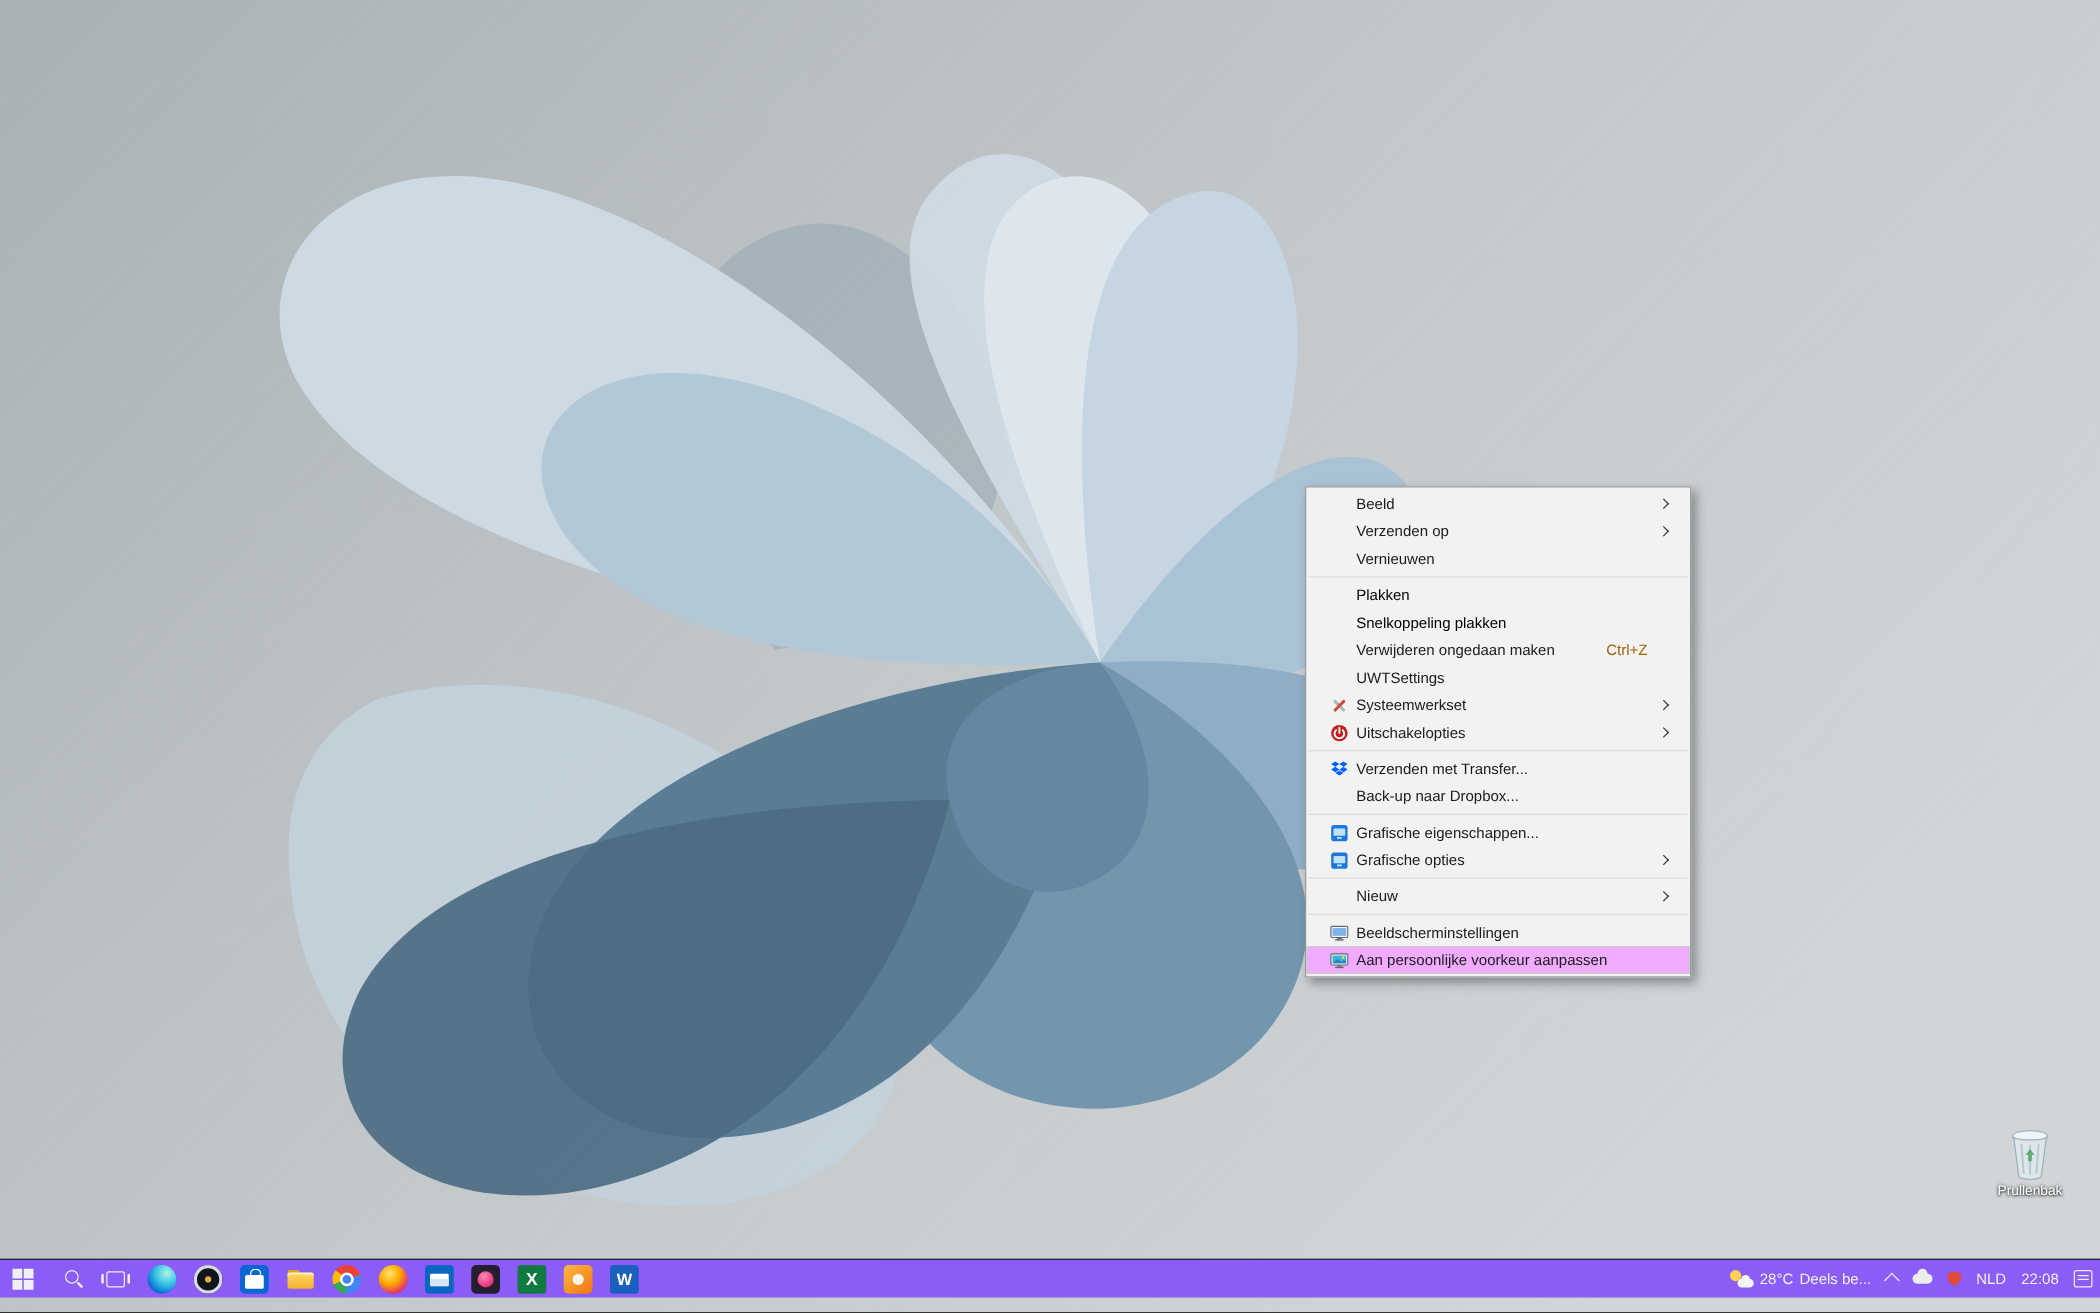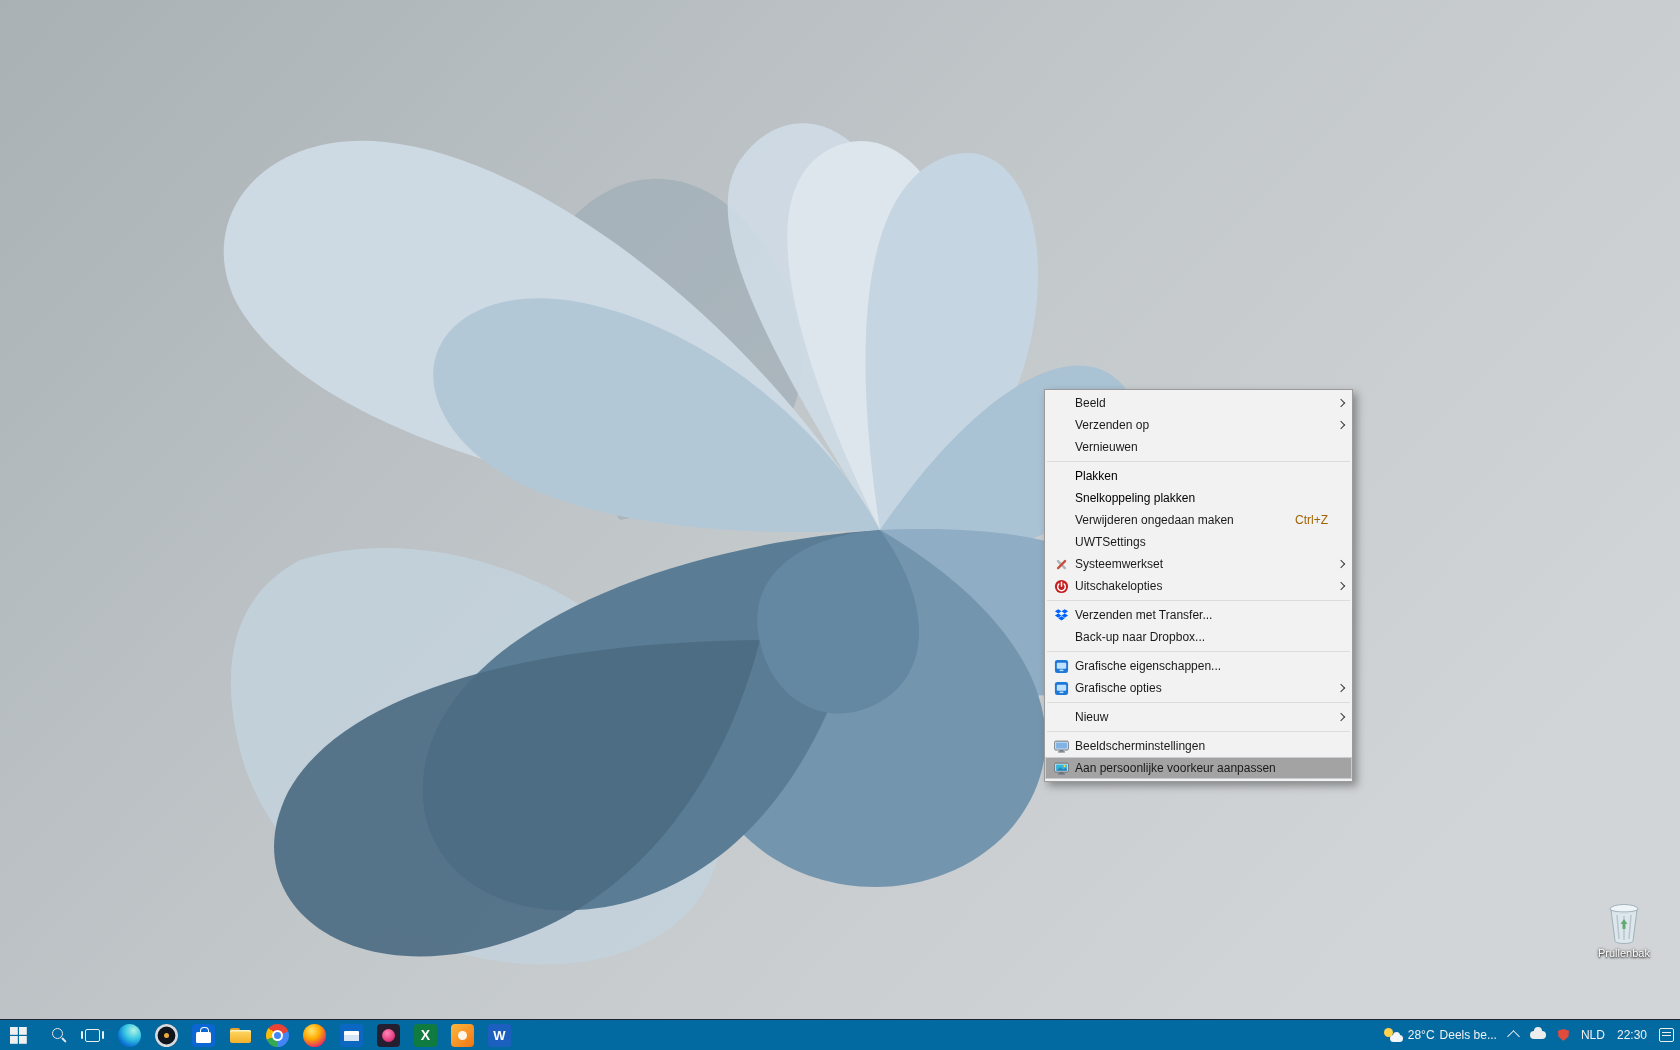--- a/index.html
+++ b/index.html
@@ -15,33 +15,33 @@
   .dicon .glyph{height:46px;display:flex;align-items:flex-end;justify-content:center;position:relative;}
   .dicon .lbl{margin-top:3px;font-size:11px;line-height:13px;color:#fff;text-align:center;
               text-shadow:0 1px 2px rgba(0,0,0,.85),0 0 3px rgba(0,0,0,.6);word-wrap:break-word;max-width:96px;}
   .shortcut-arrow{position:absolute;left:26px;bottom:1px;width:12px;height:12px;background:#fff;
                   border:1px solid #9aa2a8;border-radius:2px;display:flex;align-items:center;justify-content:center;}
 
   
   .cmenu{position:absolute;left:1044px;top:389px;width:307px;background:#f2f2f2;
          border:1px solid #9b9b9b;box-shadow:4px 4px 8px rgba(0,0,0,.35);padding:2px 0;
          font-size:12px;color:#1a1a1a;}
-  .mi{height:22px;display:flex;align-items:center;padding:0 2px;}
+  .mi{height:22px;display:flex;align-items:center;padding:0 12px;}
   .mi .ic{width:28px;height:18px;display:flex;align-items:center;justify-content:center;flex:0 0 28px;}
   .mi .lbl{white-space:nowrap;}
   .mi .sc{margin-left:auto;padding-right:6px;color:#a16207;}
   .mi .arw{width:16px;flex:0 0 16px;display:flex;align-items:center;justify-content:center;}
   .mi .arw.has::after{content:"";width:5px;height:5px;border-top:1.4px solid #3c3c3c;border-right:1.4px solid #3c3c3c;
                       transform:rotate(45deg);display:block;margin-right:3px;}
   .mi.dis .lbl,.mi.dis .sc{color:#000000;}
-  .mi.hl{background:#a3a3a3;outline:1px solid #c9cdd1;outline-offset:-1px;}
+  .mi.hl{background:#f0abfc;outline:1px solid #c9cdd1;outline-offset:-1px;}
   .menu-sep{border-top:1px solid #dcdcdc;margin:3px 2px;}
 
   
-  .taskbar{position:absolute;left:0;right:0;bottom:0;height:30px;background:#0369a1;
+  .taskbar{position:absolute;left:0;right:0;bottom:12px;height:30px;background:#8b5cf6;
            display:flex;align-items:flex-end;border-top:1px solid #23232f;}
   .tb-btn{width:37px;height:30px;display:flex;align-items:center;justify-content:center;flex:0 0 37px;}
   .win-logo{width:17px;height:17px;
       background:linear-gradient(#f0f0f0,#f0f0f0) 0 0/7.8px 7.8px no-repeat,
                  linear-gradient(#f0f0f0,#f0f0f0) 9.2px 0/7.8px 7.8px no-repeat,
                  linear-gradient(#f0f0f0,#f0f0f0) 0 9.2px/7.8px 7.8px no-repeat,
                  linear-gradient(#f0f0f0,#f0f0f0) 9.2px 9.2px/7.8px 7.8px no-repeat;}
   .search-glyph{width:9px;height:9px;border:1.7px solid #e9e9e9;border-radius:50%;position:relative;margin:-3px -3px 0 0;}
   .search-glyph::after{content:"";position:absolute;width:6px;height:1.7px;background:#e9e9e9;
                        transform:rotate(45deg);right:-5px;bottom:-3px;border-radius:1px;}
@@ -340,21 +340,21 @@
       <div class="titem">
         <span class="cloudg"></span>
       </div>
       <div class="titem">
         <span class="shield"></span>
       </div>
       <div class="titem">
         <span class="ttxt">NLD</span>
       </div>
       <div class="titem">
-        <span class="ttxt">22:30</span>
+        <span class="ttxt">22:08</span>
       </div>
       <div class="titem">
         <span class="ac"></span>
       </div>
     </div>
   </div>
 
 </div>
 
 </body></html>

